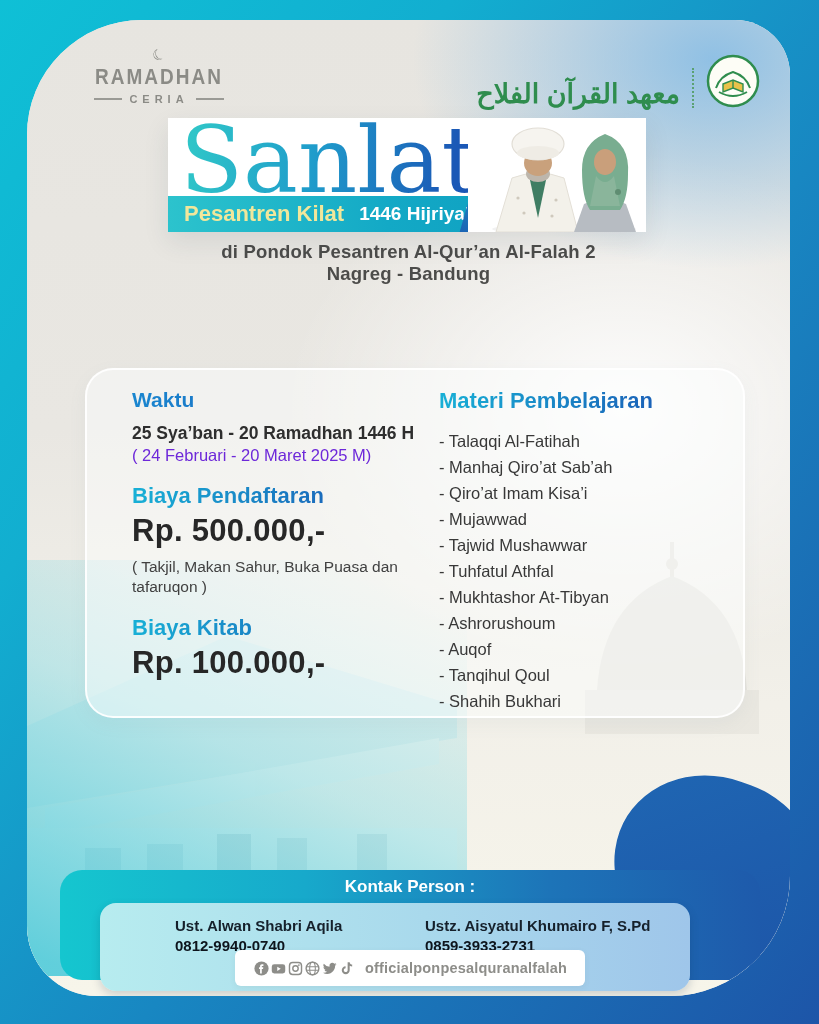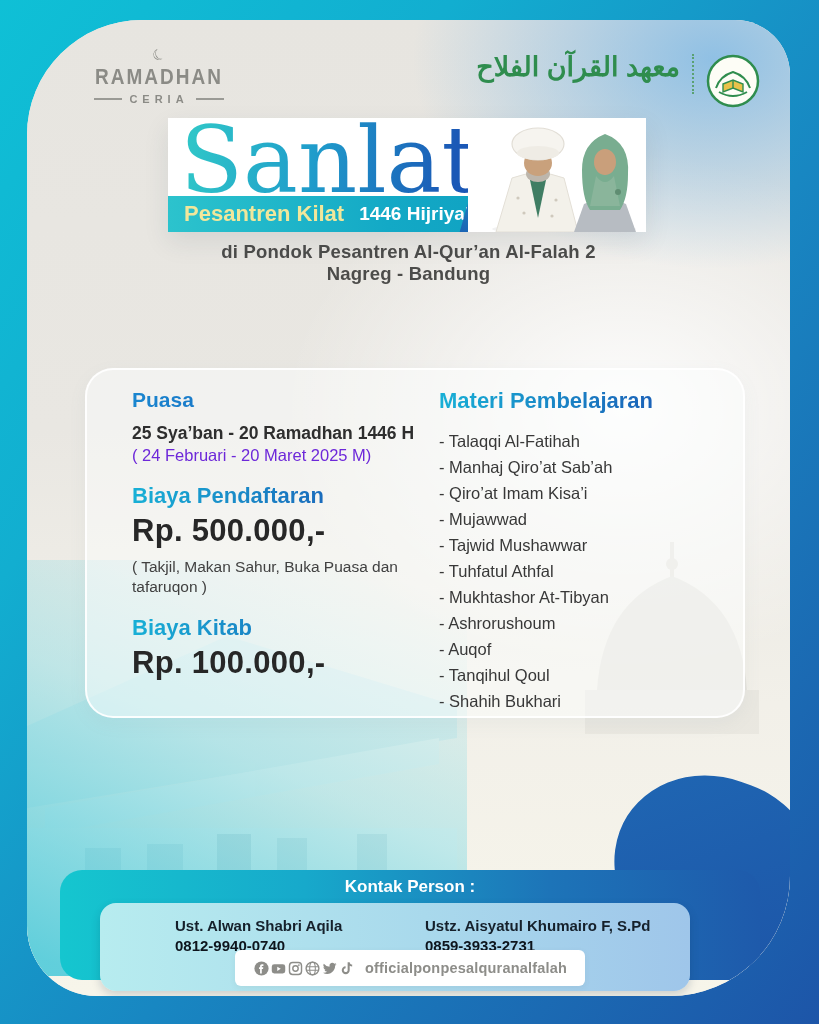--- a/index.html
+++ b/index.html
@@ -25,21 +25,21 @@
     background: linear-gradient(205deg, rgba(190,235,240,0) 8%, rgba(130,218,228,0.45) 48%, rgba(56,196,214,0.78) 96%);
   }
   .dome { position: absolute; left: 530px; top: 520px; width: 230px; height: 210px; z-index: 1; opacity: .5; }
 
   
   .logo-left { position: absolute; left: 52px; top: 26px; width: 160px; text-align: center; z-index: 3; color: #8b8b86; }
   .crescent { font-size: 15px; display: inline-block; transform: rotate(-25deg); line-height: 1; }
   .rc-title { font-size: 19px; font-weight: 800; letter-spacing: 2px; transform: scaleY(1.12); margin-top: 2px; }
   .rc-sub { margin-top: 5px; font-size: 11px; font-weight: 800; letter-spacing: 5px; display: flex; align-items: center; justify-content: center; gap: 7px; }
   .rc-sub::before, .rc-sub::after { content: ""; width: 28px; height: 2px; background: #9a9a95; }
-  .header-right { position: absolute; right: 30px; top: 34px; display: flex; align-items: flex-start; gap: 12px; z-index: 3; }
+  .header-right { position: absolute; right: 30px; top: 34px; display: flex; align-items: flex-end; gap: 12px; z-index: 3; }
   .calligraphy { color: #2f8d4e; font-size: 27px; font-weight: 700; line-height: 1; }
   .logo-divider { width: 0; height: 40px; border-left: 2px dotted #5aa172; }
 
   
   .banner { position: absolute; left: 141px; top: 98px; width: 478px; height: 114px; background: #ffffff; z-index: 4;
             box-shadow: 0 10px 24px rgba(40,60,80,0.10); }
   .sanlat {
     position: absolute; left: 12px; top: -2px; font-family: "DejaVu Serif", serif; font-size: 92px; line-height: .98;
     background: linear-gradient(100deg, #2fc5c8 5%, #1f9ccb 45%, #1b58b6 90%);
     -webkit-background-clip: text; background-clip: text; color: transparent; z-index: 1;
@@ -190,21 +190,21 @@
       </div>
     </div>
 
     <div class="location">
       <div>di Pondok Pesantren Al-Qur’an Al-Falah 2</div>
       <div>Nagreg - Bandung</div>
     </div>
 
     <div class="panel">
       <div class="col-left">
-        <div class="h-blue">Puasa</div>
+        <div class="h-blue">Waktu</div>
         <div class="t-hijri">25 Sya’ban - 20 Ramadhan 1446 H</div>
         <div class="t-greg">( 24 Februari - 20 Maret 2025 M)</div>
         <div class="h-grad mt">Biaya Pendaftaran</div>
         <div class="amount">Rp. 500.000,-</div>
         <div class="note">( Takjil, Makan Sahur, Buka Puasa dan tafaruqon )</div>
         <div class="h-grad mt">Biaya Kitab</div>
         <div class="amount">Rp. 100.000,-</div>
       </div>
       <div class="col-right">
         <div class="h-grad">Materi Pembelajaran</div>

